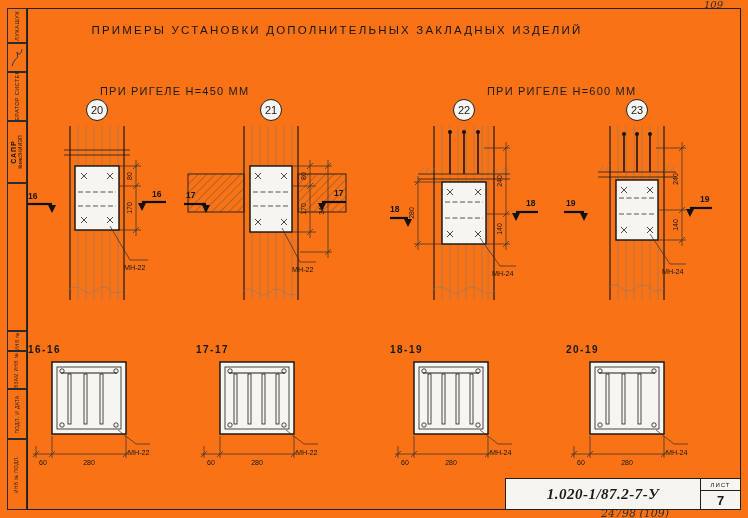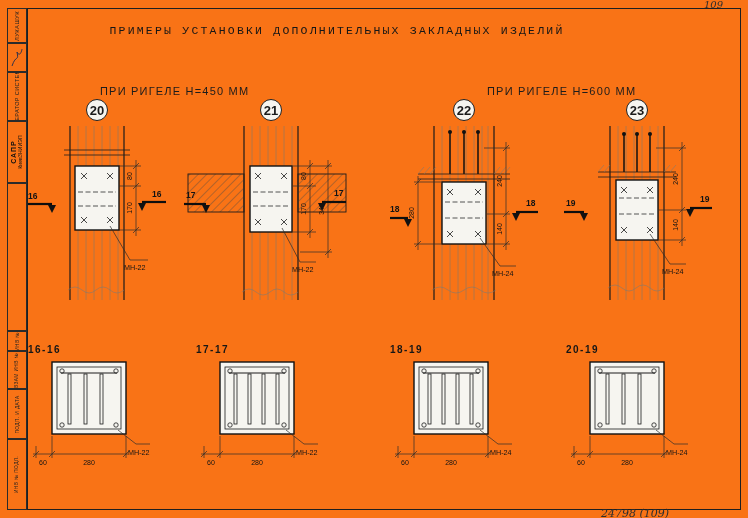--- a/index.html
+++ b/index.html
@@ -6,24 +6,24 @@
   .sheet{position:relative;width:748px;height:518px;background:#f97316;overflow:hidden;
          font-family:"Liberation Sans",sans-serif;color:#1a1a1a;}
   .frame{position:absolute;border:1.5px solid #1f1f1f;box-sizing:border-box;background:transparent;}
   
   .stamp-box{position:absolute;left:7px;width:20px;border:1px solid #2b2b2b;box-sizing:border-box;
              display:flex;align-items:center;justify-content:center;overflow:hidden;}
   .stamp-box .rot{transform:rotate(-90deg);white-space:nowrap;font-size:5.5px;letter-spacing:.4px;color:#222;}
   .stamp-box .rotblock{transform:rotate(-90deg);text-align:center;line-height:1.15;color:#111;}
   
   .main-title{position:absolute;left:27px;top:22px;width:620px;text-align:center;
-              font-size:11.5px;letter-spacing:2.2px;line-height:1.55;color:#161616;font-family:Liberation Mono, monospace;}
+              font-size:11.5px;letter-spacing:2.2px;line-height:1.55;color:#161616;}
   .group-header{position:absolute;font-size:11px;letter-spacing:1.2px;color:#1c1c1c;}
   .detail-circle{position:absolute;width:22px;height:22px;border:1.7px solid #222;border-radius:50%;
-                 display:flex;align-items:center;justify-content:center;font-size:13px;font-weight:bold;
+                 display:flex;align-items:center;justify-content:center;font-size:11px;font-weight:normal;
                  background:#f6f5f0;box-sizing:border-box;}
   .fig{position:absolute;}
   .section-block{position:absolute;width:140px;}
   .section-title{width:124px;text-align:left;font-size:10px;letter-spacing:1.5px;font-weight:bold;color:#161616;margin-bottom:3px;}
   
   .title-block{position:absolute;left:505px;top:478px;width:236px;height:32px;border:1.5px solid #1f1f1f;
                box-sizing:border-box;display:flex;background:#f6f5f0;}
   .doc-cell{flex:1;display:flex;align-items:center;justify-content:center;
             font-family:"Liberation Serif",serif;font-style:italic;font-weight:bold;font-size:15px;letter-spacing:.5px;}
   .sheet-cell{width:40px;border-left:1.5px solid #1f1f1f;display:flex;flex-direction:column;box-sizing:border-box;}
@@ -426,14 +426,21 @@
           <line class="sdim" x1="98" y1="78" x2="98" y2="100"></line>
           <line class="sdim" x1="8" y1="88" x2="8" y2="100"></line>
         <line class="sdim" x1="5" y1="96" x2="100" y2="96"></line>
         <path class="sdim" d="M5,99 L11,93 M21,99 L27,93 M95,99 L101,93"></path>
         <text class="dimtext" text-anchor="middle" x="15" y="107">60</text>
         <text class="dimtext" text-anchor="middle" x="61" y="107">280</text>
       </g>
     </svg>
   </div>
 
+  <div class="title-block">
+    <div class="doc-cell">1.020-1/87.2-7-У</div>
+    <div class="sheet-cell">
+      <div class="lbl">ЛИСТ</div>
+      <div class="num">7</div>
+    </div>
+  </div>
 
 </div>
 
 </body></html>

